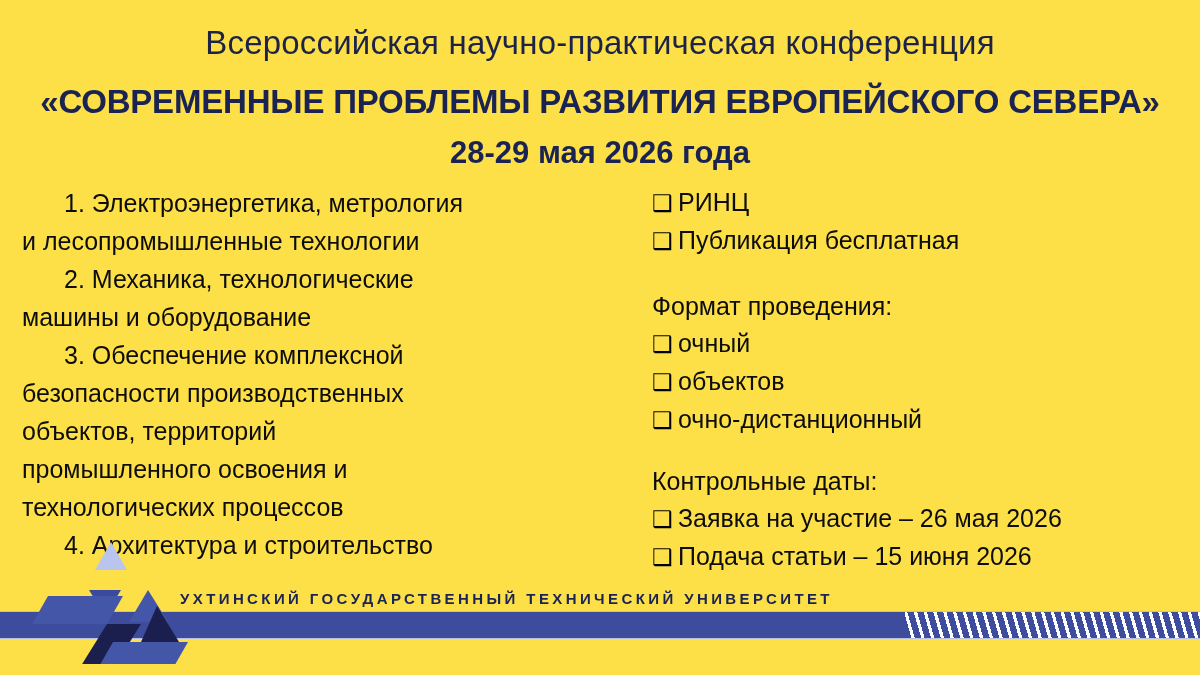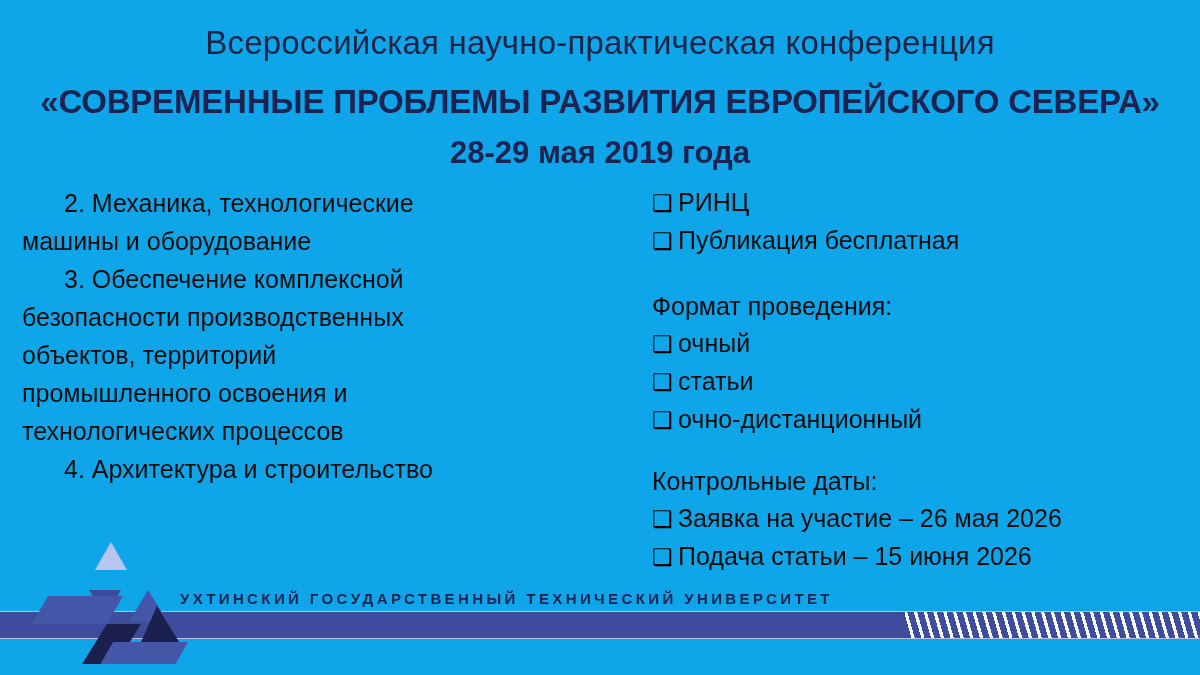--- a/index.html
+++ b/index.html
@@ -10,21 +10,21 @@
   body {
     width: 1200px;
     height: 675px;
     overflow: hidden;
     font-family: "Liberation Sans", sans-serif;
   }
   .slide {
     position: relative;
     width: 1200px;
     height: 675px;
-    background: #0ea5e9;
+    background: #fde047;
     overflow: hidden;
   }
 
   
   .title-block {
     position: absolute;
     left: 0;
     top: 22px;
     width: 1200px;
     text-align: center;
@@ -150,24 +150,26 @@
   .logo svg { display: block; }
 </style>
 </head>
 <body>
 
 <div class="slide">
 
   <div class="title-block">
     <div class="title-line-1">Всероссийская научно-практическая конференция</div>
     <div class="title-line-2">«СОВРЕМЕННЫЕ ПРОБЛЕМЫ РАЗВИТИЯ ЕВРОПЕЙСКОГО СЕВЕРА»</div>
-    <div class="title-line-3">28-29 мая 2019 года</div>
+    <div class="title-line-3">28-29 мая 2026 года</div>
   </div>
 
   <div class="col-left">
+    <p class="topic">1. Электроэнергетика, метрология
+и лесопромышленные технологии</p>
     <p class="topic">2. Механика, технологические
 машины и оборудование</p>
     <p class="topic">3. Обеспечение комплексной
 безопасности производственных
 объектов, территорий
 промышленного освоения и
 технологических процессов</p>
     <p class="topic">4. Архитектура и строительство</p>
   </div>
 
@@ -185,21 +187,21 @@
     <div class="gap-s"></div>
 
     <p class="section-head">Формат проведения:</p>
 
     <div class="ck-row">
       <span class="ck-box">❑</span>
       <span class="ck-label">очный</span>
     </div>
     <div class="ck-row">
       <span class="ck-box">❑</span>
-      <span class="ck-label">статьи</span>
+      <span class="ck-label">объектов</span>
     </div>
     <div class="ck-row">
       <span class="ck-box">❑</span>
       <span class="ck-label">очно-дистанционный</span>
     </div>
 
     <div class="gap-t"></div>
 
     <p class="section-head">Контрольные даты:</p>
 

